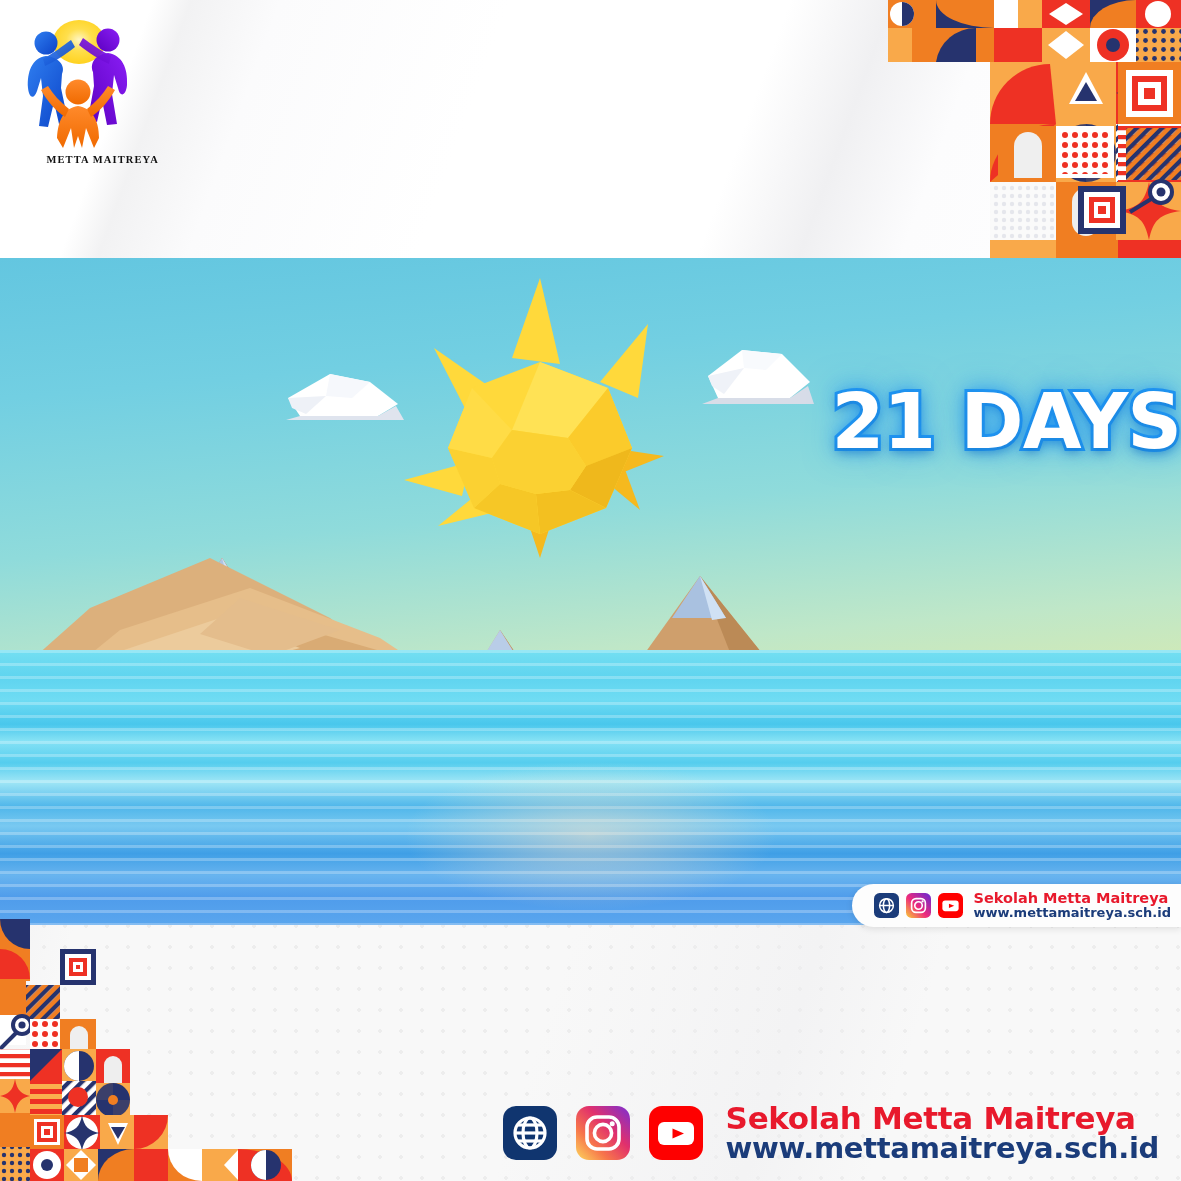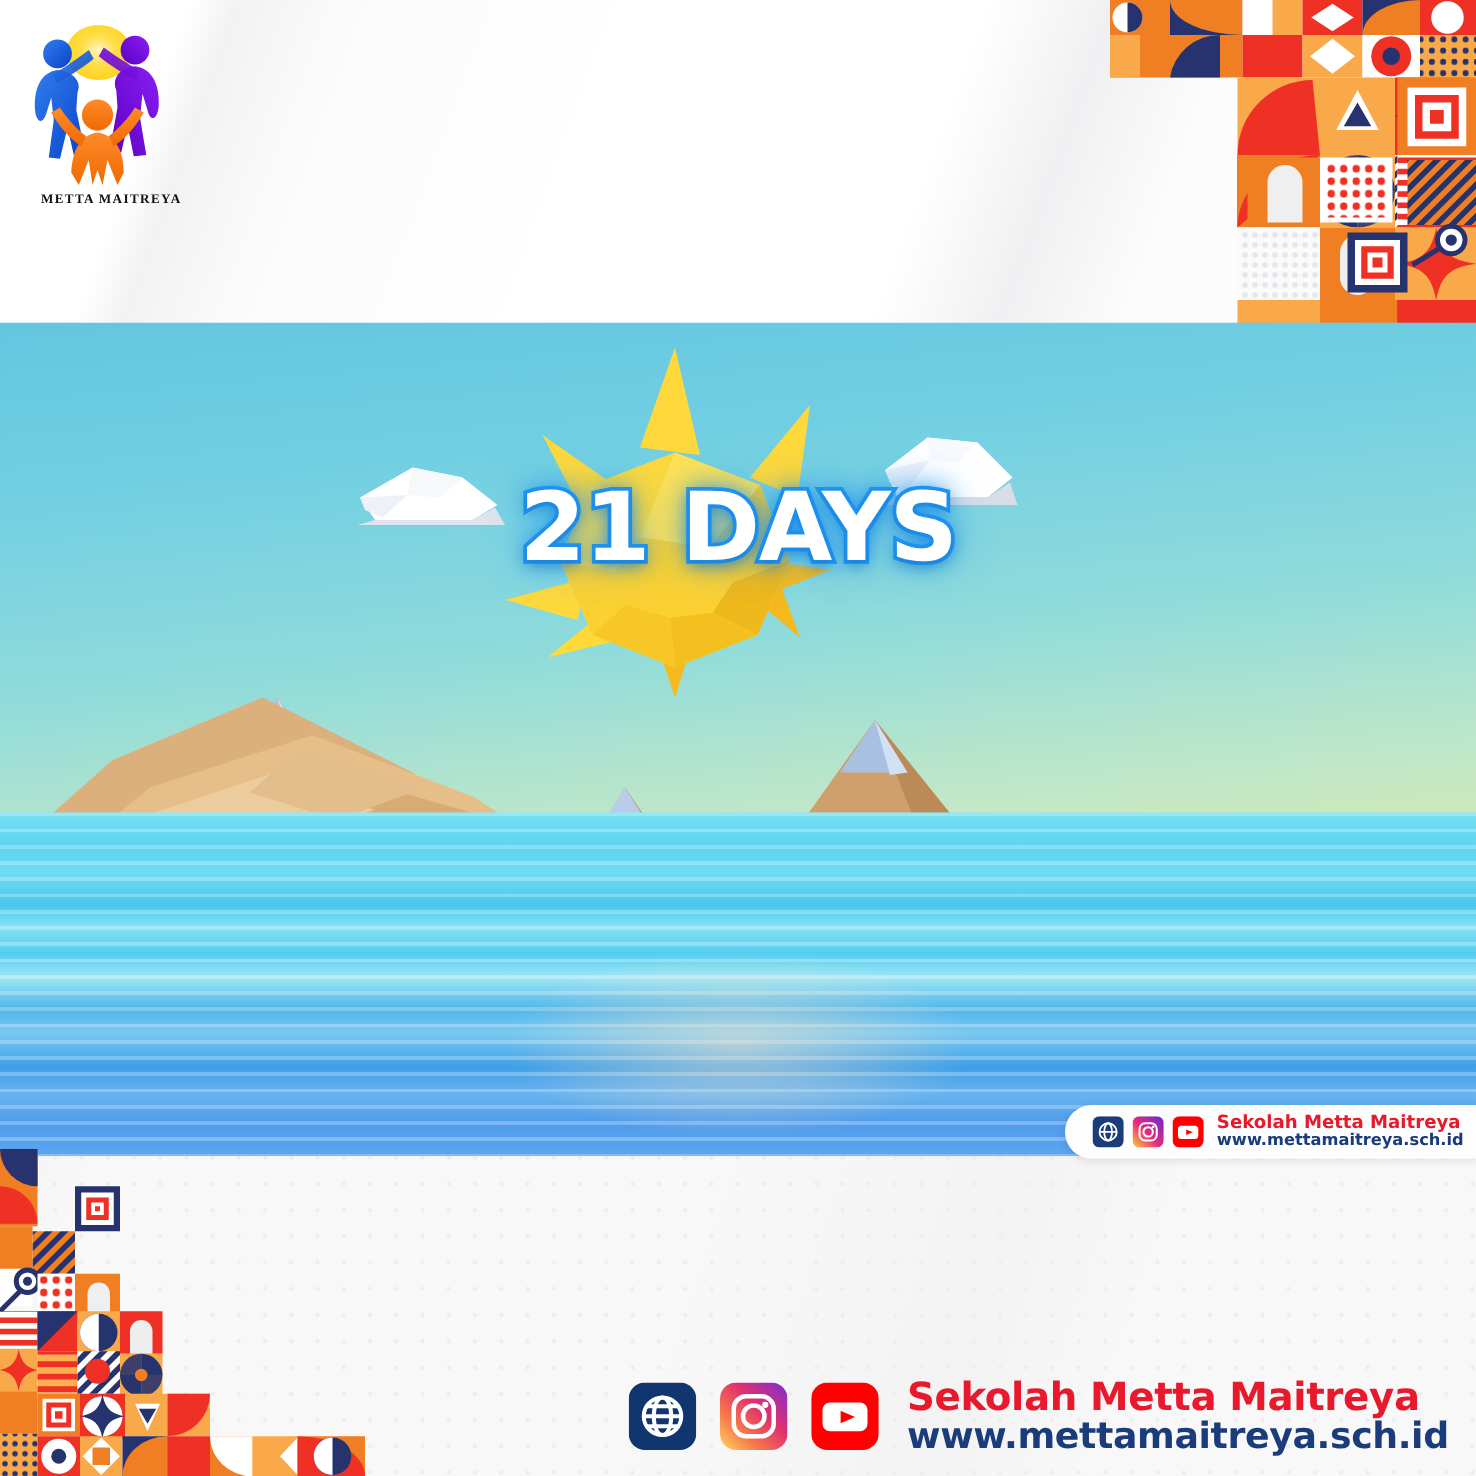--- a/index.html
+++ b/index.html
@@ -53,21 +53,21 @@
       #ffffff 100%);
   }
 
   
   .logo{
     position:absolute;left:19px;top:16px;width:140px;height:158px;
   }
   .logo svg{display:block;width:140px;height:135px;}
   .logo-word{
     position:absolute;left:0;top:138px;width:140px;
-    text-align:center;
+    text-align:right;
     font-family:"Liberation Serif",serif;
     font-weight:700;font-size:10.5px;letter-spacing:1.1px;
     color:#111;
   }
 
   
   .pattern{position:absolute;overflow:hidden;}
   #pat-tr{right:0;top:0;width:301px;height:260px;}
   #pat-bl{left:0;bottom:0;width:292px;height:262px;}
   .pattern svg{display:block;}
@@ -123,21 +123,21 @@
     color:#ffffff;
     line-height:.97;
     letter-spacing:-1px;
     -webkit-text-stroke:6px #2196f3;
     paint-order:stroke fill;
     text-shadow:
       0 0 18px rgba(33,150,243,.95),
       0 0 34px rgba(33,150,243,.7),
       0 4px 10px rgba(10,70,130,.45);
   }
-  .hero-title .l1{display:block;font-size:76px;}
+  .hero-title .l1{display:block;font-size:76px;text-align:right;}
   .hero-title .l2{display:block;font-size:88px;}
   .hero-title .l3{display:block;font-size:88px;}
 
   
   .badge-pill{
     position:absolute;right:0;top:884px;height:43px;
     display:flex;align-items:center;gap:7px;
     padding:0 10px 0 22px;
     background:#fdfdfd;
     border-radius:22px 0 0 22px;

